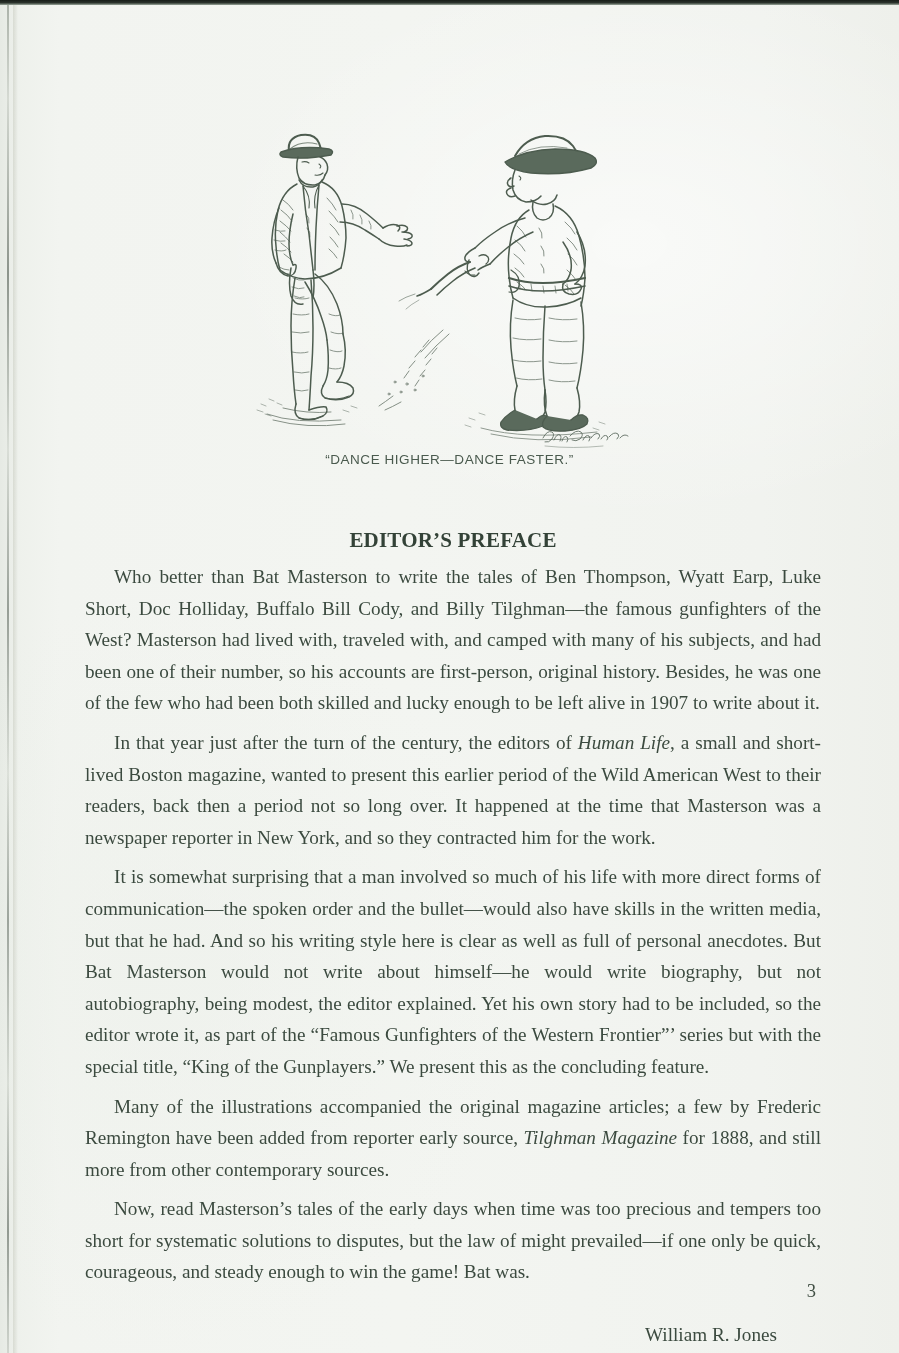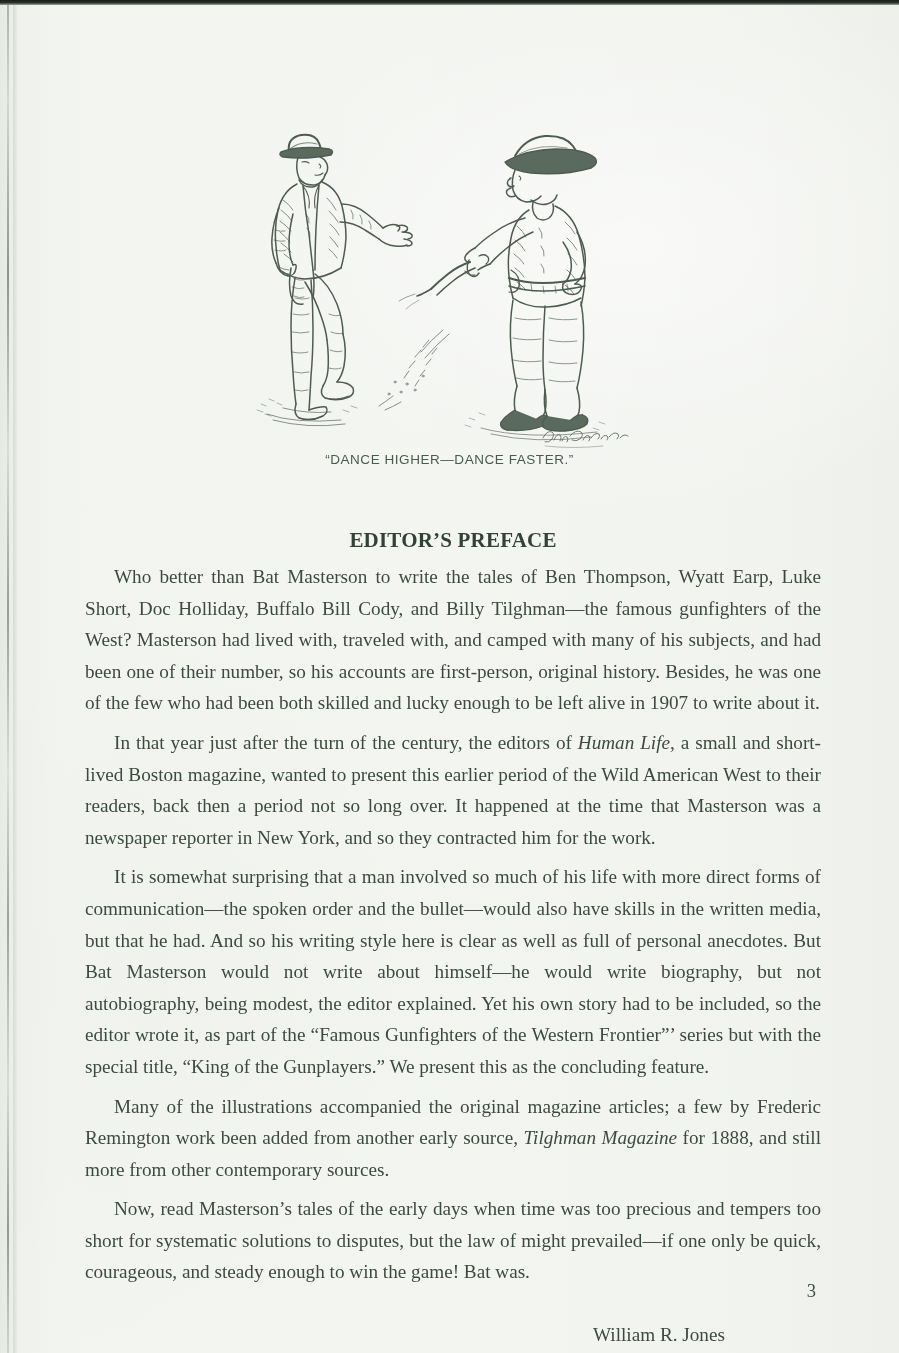--- a/index.html
+++ b/index.html
@@ -125,21 +125,21 @@
   p.para em { font-style: italic; }
 
   .signature {
     margin-top: 31px;
     text-align: left;
     padding-left: 516px;
     font-size: 19.2px;
     line-height: 31.6px;
     color: #3b4a3f;
   }
-  .signature div { white-space: nowrap; }
+  .signature div { white-space: nowrap; text-align: center; }
 
   .folio {
     position: absolute;
     left: 0;
     top: 1281px;
     width: 816px;
     text-align: right;
     font-size: 18.5px;
     color: #414f44;
     z-index: 3;
@@ -403,21 +403,21 @@
   </div>
 
   <div class="caption">“DANCE HIGHER—DANCE FASTER.”</div>
 
   <div id="content">
     <h1 class="title">EDITOR’S PREFACE</h1>
 
     <p class="para"><span>Who better than Bat Masterson to write the tales of Ben Thompson, Wyatt Earp, Luke Short, Doc Holliday, Buffalo Bill Cody, and Billy Tilghman—the famous gunfighters of the West? Masterson had lived with, traveled with, and camped with many of his subjects, and had been one of their number, so his accounts are first-person, original history. Besides, he was one of the few who had been both skilled and lucky enough to be left alive in 1907 to write about it.</span></p>
     <p class="para"><span>In that year just after the turn of the century, the editors of </span><em>Human Life</em><span>, a small and short-lived Boston magazine, wanted to present this earlier period of the Wild American West to their readers, back then a period not so long over. It happened at the time that Masterson was a newspaper reporter in New York, and so they contracted him for the work.</span></p>
     <p class="para"><span>It is somewhat surprising that a man involved so much of his life with more direct forms of communication—the spoken order and the bullet—would also have skills in the written media, but that he had. And so his writing style here is clear as well as full of personal anecdotes. But Bat Masterson would not write about himself—he would write biography, but not autobiography, being modest, the editor explained. Yet his own story had to be included, so the editor wrote it, as part of the “Famous Gunfighters of the Western Frontier”’ series but with the special title, “King of the Gunplayers.”  We present this as the concluding feature.</span></p>
-    <p class="para"><span>Many of the illustrations accompanied the original magazine articles; a few by Frederic Remington work been added from another early source, </span><em>Tilghman Magazine</em><span> for 1888, and still more from other contemporary sources.</span></p>
+    <p class="para"><span>Many of the illustrations accompanied the original magazine articles; a few by Frederic Remington have been added from reporter early source, </span><em>Tilghman Magazine</em><span> for 1888, and still more from other contemporary sources.</span></p>
     <p class="para"><span>Now, read Masterson’s tales of the early days when time was too precious and tempers too short for systematic solutions to disputes, but the law of might prevailed—if one only be quick, courageous, and steady enough to win the game! Bat was.</span></p>
 
     <div class="signature">
       <div>William R. Jones</div>
     </div>
   </div>
 
   <div class="folio">3</div>
 </div>
 

